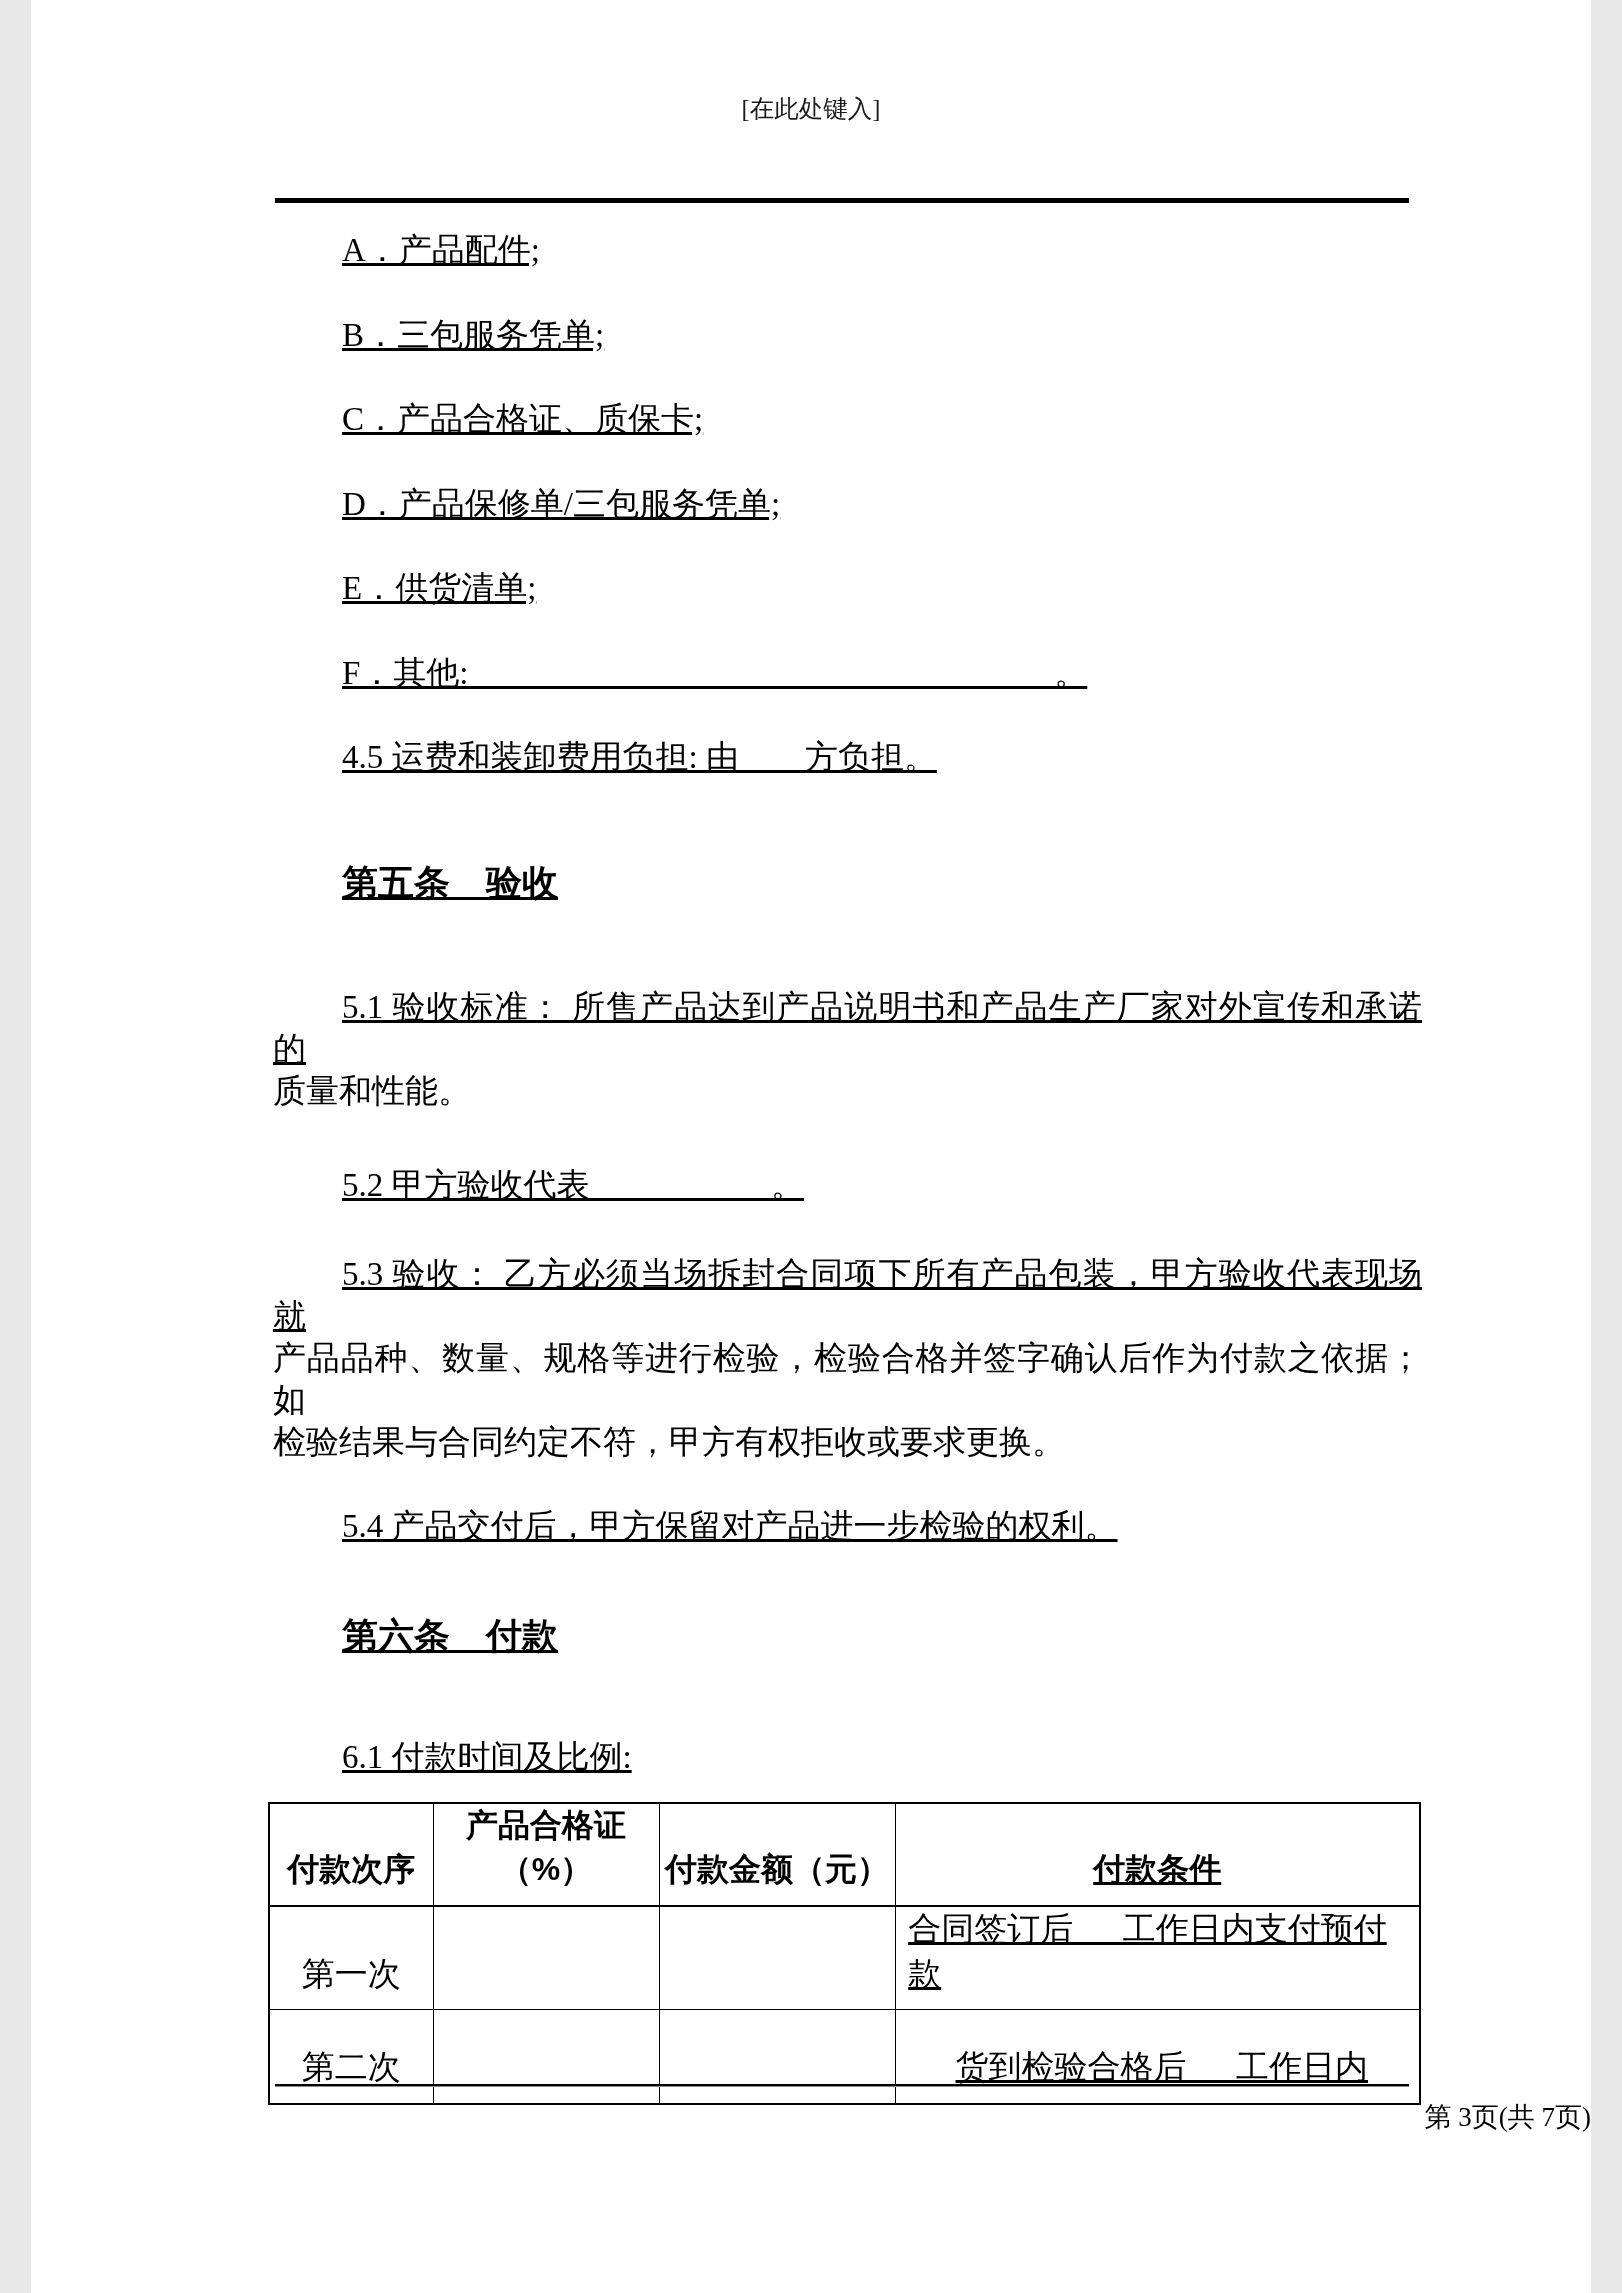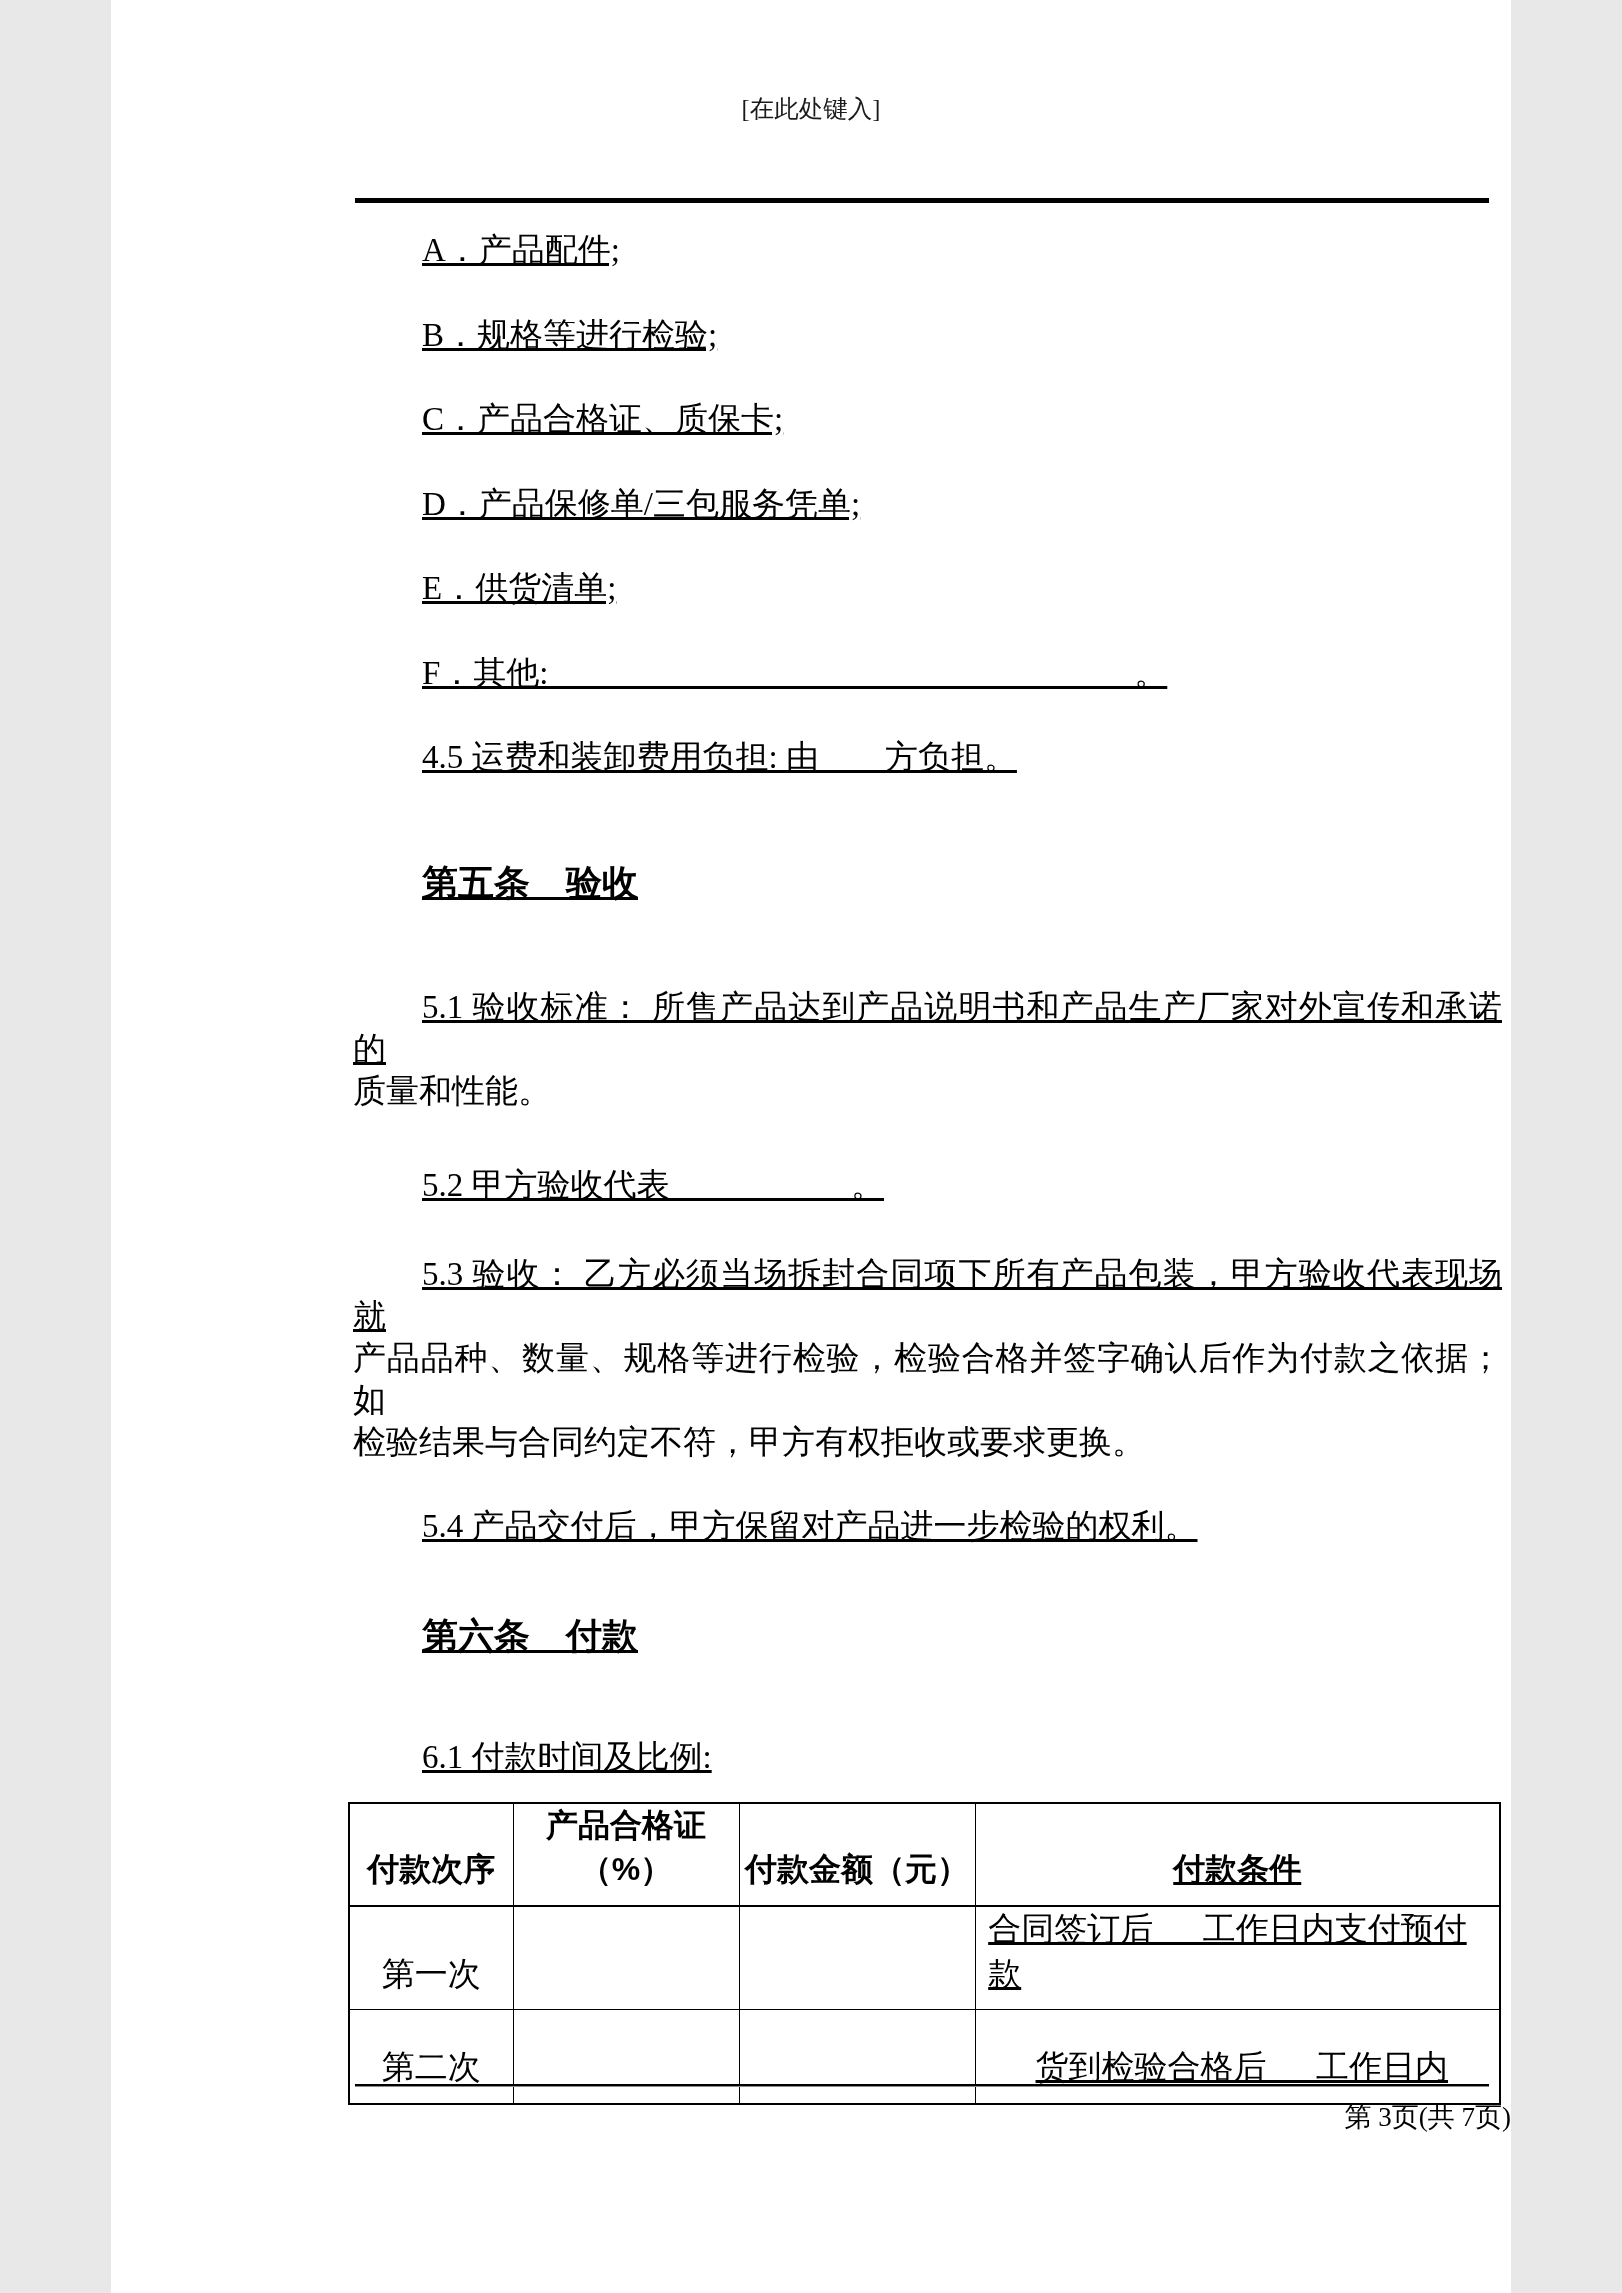--- a/index.html
+++ b/index.html
@@ -2,21 +2,21 @@
 <html style="font-size:14.5px"><head>
 <meta charset="utf-8">
 <style>
   html, body {
     margin: 0;
     padding: 0;
     background: #e8e8e8;
   }
   .page {
     position: relative;
-    width: 1400px;
+    width: 1560px;
     height: 2294px;
     margin: 0 auto;
     background: #ffffff;
     color: #000000;
     font-family: "Liberation Serif", "DejaVu Serif", serif;
     overflow: hidden;
   }
   .hdr-placeholder {
     position: absolute;
     left: 0;
@@ -104,21 +104,21 @@
 </style>
 </head>
 <body>
 
 <div class="page">
 
   <div class="hdr-placeholder">[在此处键入]</div>
   <div class="rule header-rule"></div>
 
   <div class="line indent" style="top:229px">A．产品配件;</div>
-  <div class="line indent" style="top:314px">B．规格等进行检验;</div>
+  <div class="line indent" style="top:314px">B．三包服务凭单;</div>
   <div class="line indent" style="top:398px">C．产品合格证、质保卡;</div>
   <div class="line indent" style="top:483px">D．产品保修单/三包服务凭单;</div>
   <div class="line indent" style="top:652px">F．其他: ___________________________________。</div>
   <div class="line indent" style="top:567px">E．供货清单;</div>
   <div class="line indent" style="top:736px">4.5 运费和装卸费用负担: 由____方负担。</div>
 
   <div class="line indent heading" style="top:862px">第五条　验收</div>
 
   <div class="line indent fill" style="top:986px">5.1 验收标准： 所售产品达到产品说明书和产品生产厂家对外宣传和承诺的</div>
   <div class="line" style="top:1070px">质量和性能。</div>

